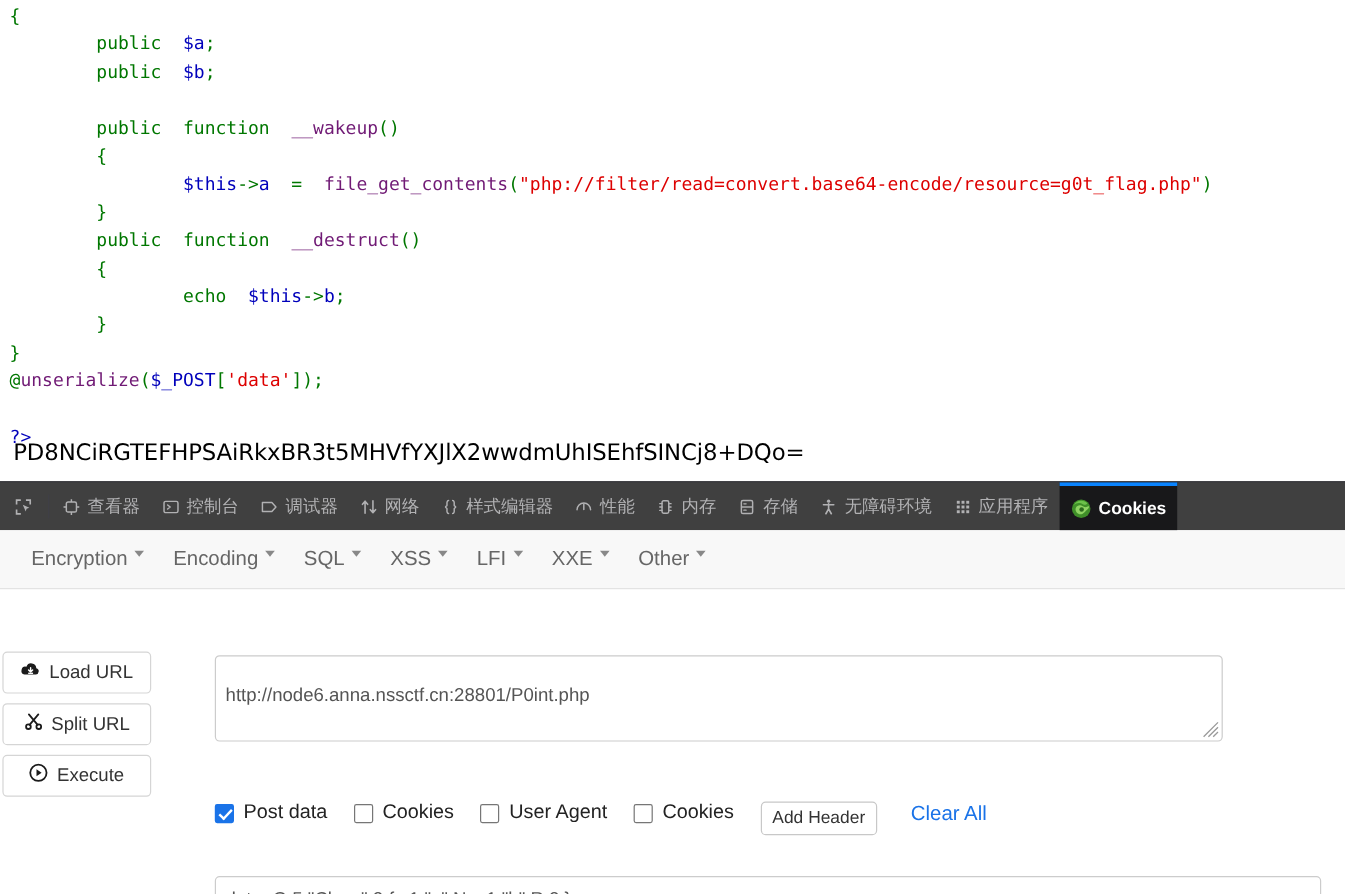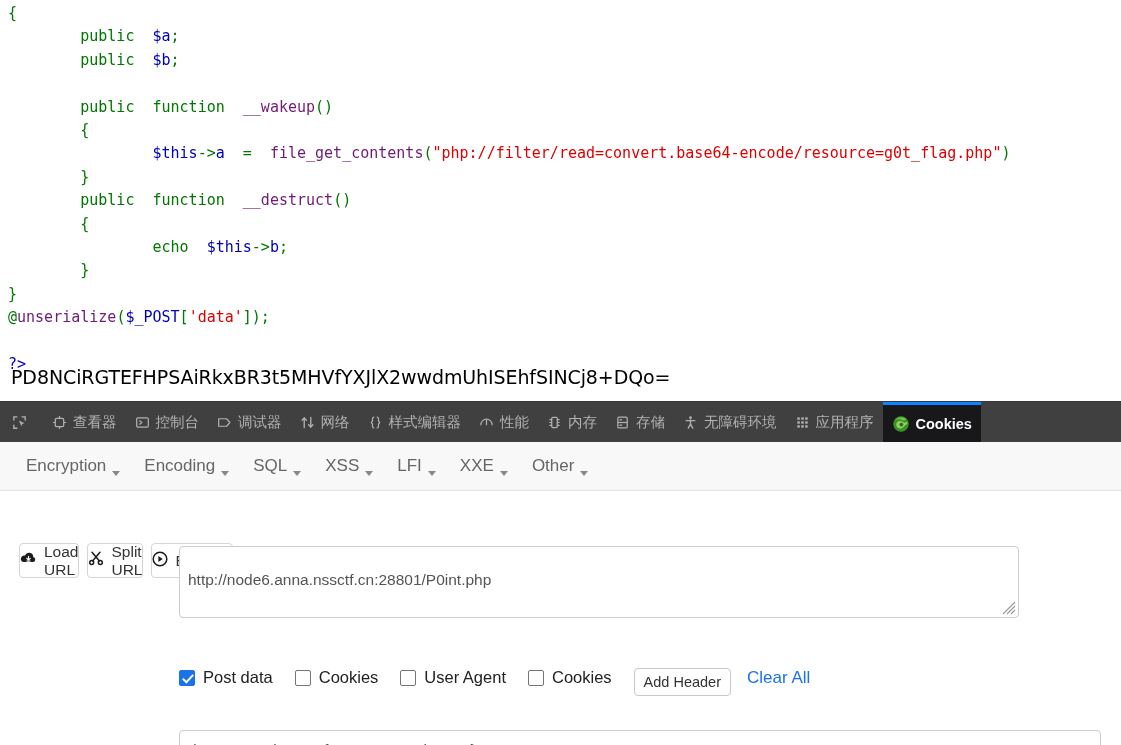--- a/index.html
+++ b/index.html
@@ -93,43 +93,43 @@
     left: 0; top: 0;
     width: 1121px; height: 49px;
     background: #f8f8f8;
     border-bottom: 1px solid #e3e3e3;
     display: flex;
     align-items: center;
     padding-left: 14px;
     box-sizing: border-box;
   }
   .hb-menu-item {
-    display: flex; align-items: flex-end; gap: 6px;
+    display: flex; align-items: flex-start; gap: 6px;
     padding: 5px 12px;
     color: #666666;
     font-size: 17px;
     cursor: pointer;
     border-radius: 3px;
   }
   .caret {
     width: 0; height: 0;
     border-left: 4px solid transparent;
     border-right: 4px solid transparent;
     border-top: 5px solid #888888;
     display: inline-block;
     margin-top: 3px;
   }
 
   #hb-body { position: absolute; left: 0; top: 49px; width: 1121px; height: 254px; }
 
   #hb-buttons {
     position: absolute;
-    left: 19px; top: 52px;
+    left: 2px; top: 52px;
     width: 124px;
-    display: flex; flex-direction: row; gap: 8px;
+    display: flex; flex-direction: column; gap: 8px; text-align: right;
   }
   .hb-btn {
     display: flex; align-items: center; justify-content: center; gap: 7px;
     height: 35px;
     background: #ffffff;
     border: 1px solid #d5d5d5;
     border-radius: 4px;
     color: #333333;
     font-size: 15.5px;
     cursor: pointer;
@@ -194,21 +194,21 @@
     transform: rotate(43deg);
   }
   #add-header-btn {
     border: 1px solid #c8c8c8;
     border-radius: 4px;
     background: #ffffff;
     color: #333333;
     font-size: 14.5px;
     padding: 5px 9px;
     cursor: pointer;
-    margin-right: 16px;
+    margin-right: 28px;
     font-family: "Liberation Sans", sans-serif;
   }
   #clear-all-link {
     color: #1a73e8;
     font-size: 17px;
     cursor: pointer;
   }
 
   #post-textarea {
     position: absolute;

